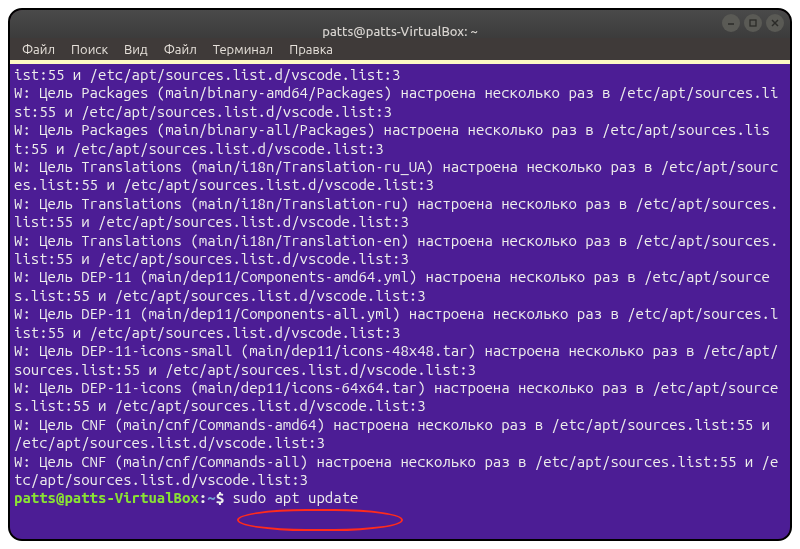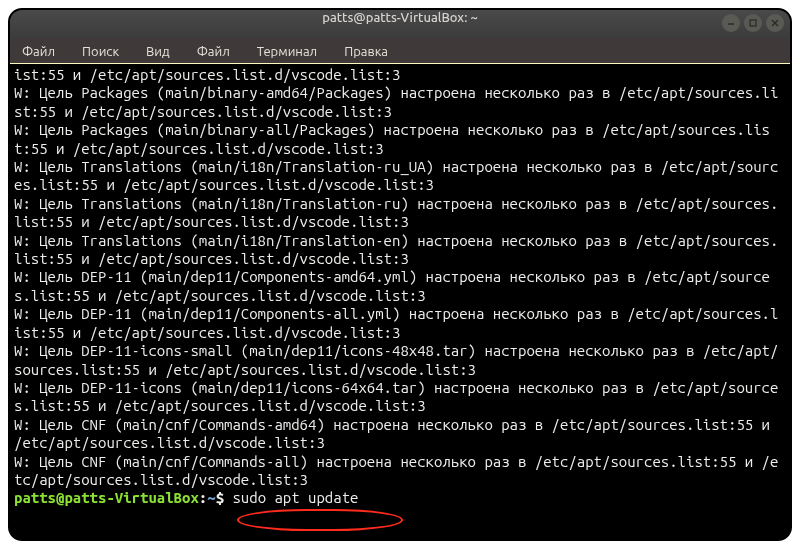--- a/index.html
+++ b/index.html
@@ -19,21 +19,21 @@
     border: 2px solid #000;
     border-radius: 14px;
     background: #2c001e;
     overflow: hidden;
     position: relative;
   }
   .titlebar {
     height: 28px;
     background: linear-gradient(to bottom, #4a4a4a, #3c3c3c);
     display: flex;
-    align-items: flex-start;
+    align-items: flex-end;
     justify-content: center;
     position: relative;
     color: #d7d3cf;
     font-size: 13px;
     font-weight: 500;
   }
   .window-controls {
     position: absolute;
     right: 6px;
     top: 4px;
@@ -53,31 +53,31 @@
     line-height: 1;
     cursor: pointer;
   }
   .wbtn svg { width: 10px; height: 10px; }
   .menubar {
     height: 26px;
     background: #3f3a39;
     display: flex;
     align-items: center;
     padding: 0 6px;
-    gap: 15px;
+    gap: 4px;
     color: #e6e1da;
     font-size: 13px;
-    border-bottom: 1px solid #fef9c3;
+    border-bottom: 4px solid #fef9c3;
   }
   .menuitem {
     padding: 2px 6px;
     cursor: pointer;
   }
   .term {
-    background: #000000;
+    background: #4c1d95;
     color: #eeeeec;
     font-family: "Ubuntu Mono", "DejaVu Sans Mono", monospace;
     font-size: 15px;
     line-height: 18.4px;
     padding: 2px 4px 4px 4px;
     white-space: pre-wrap;
     word-break: break-all;
     height: calc(100% - 54px);
     overflow: hidden;
   }

